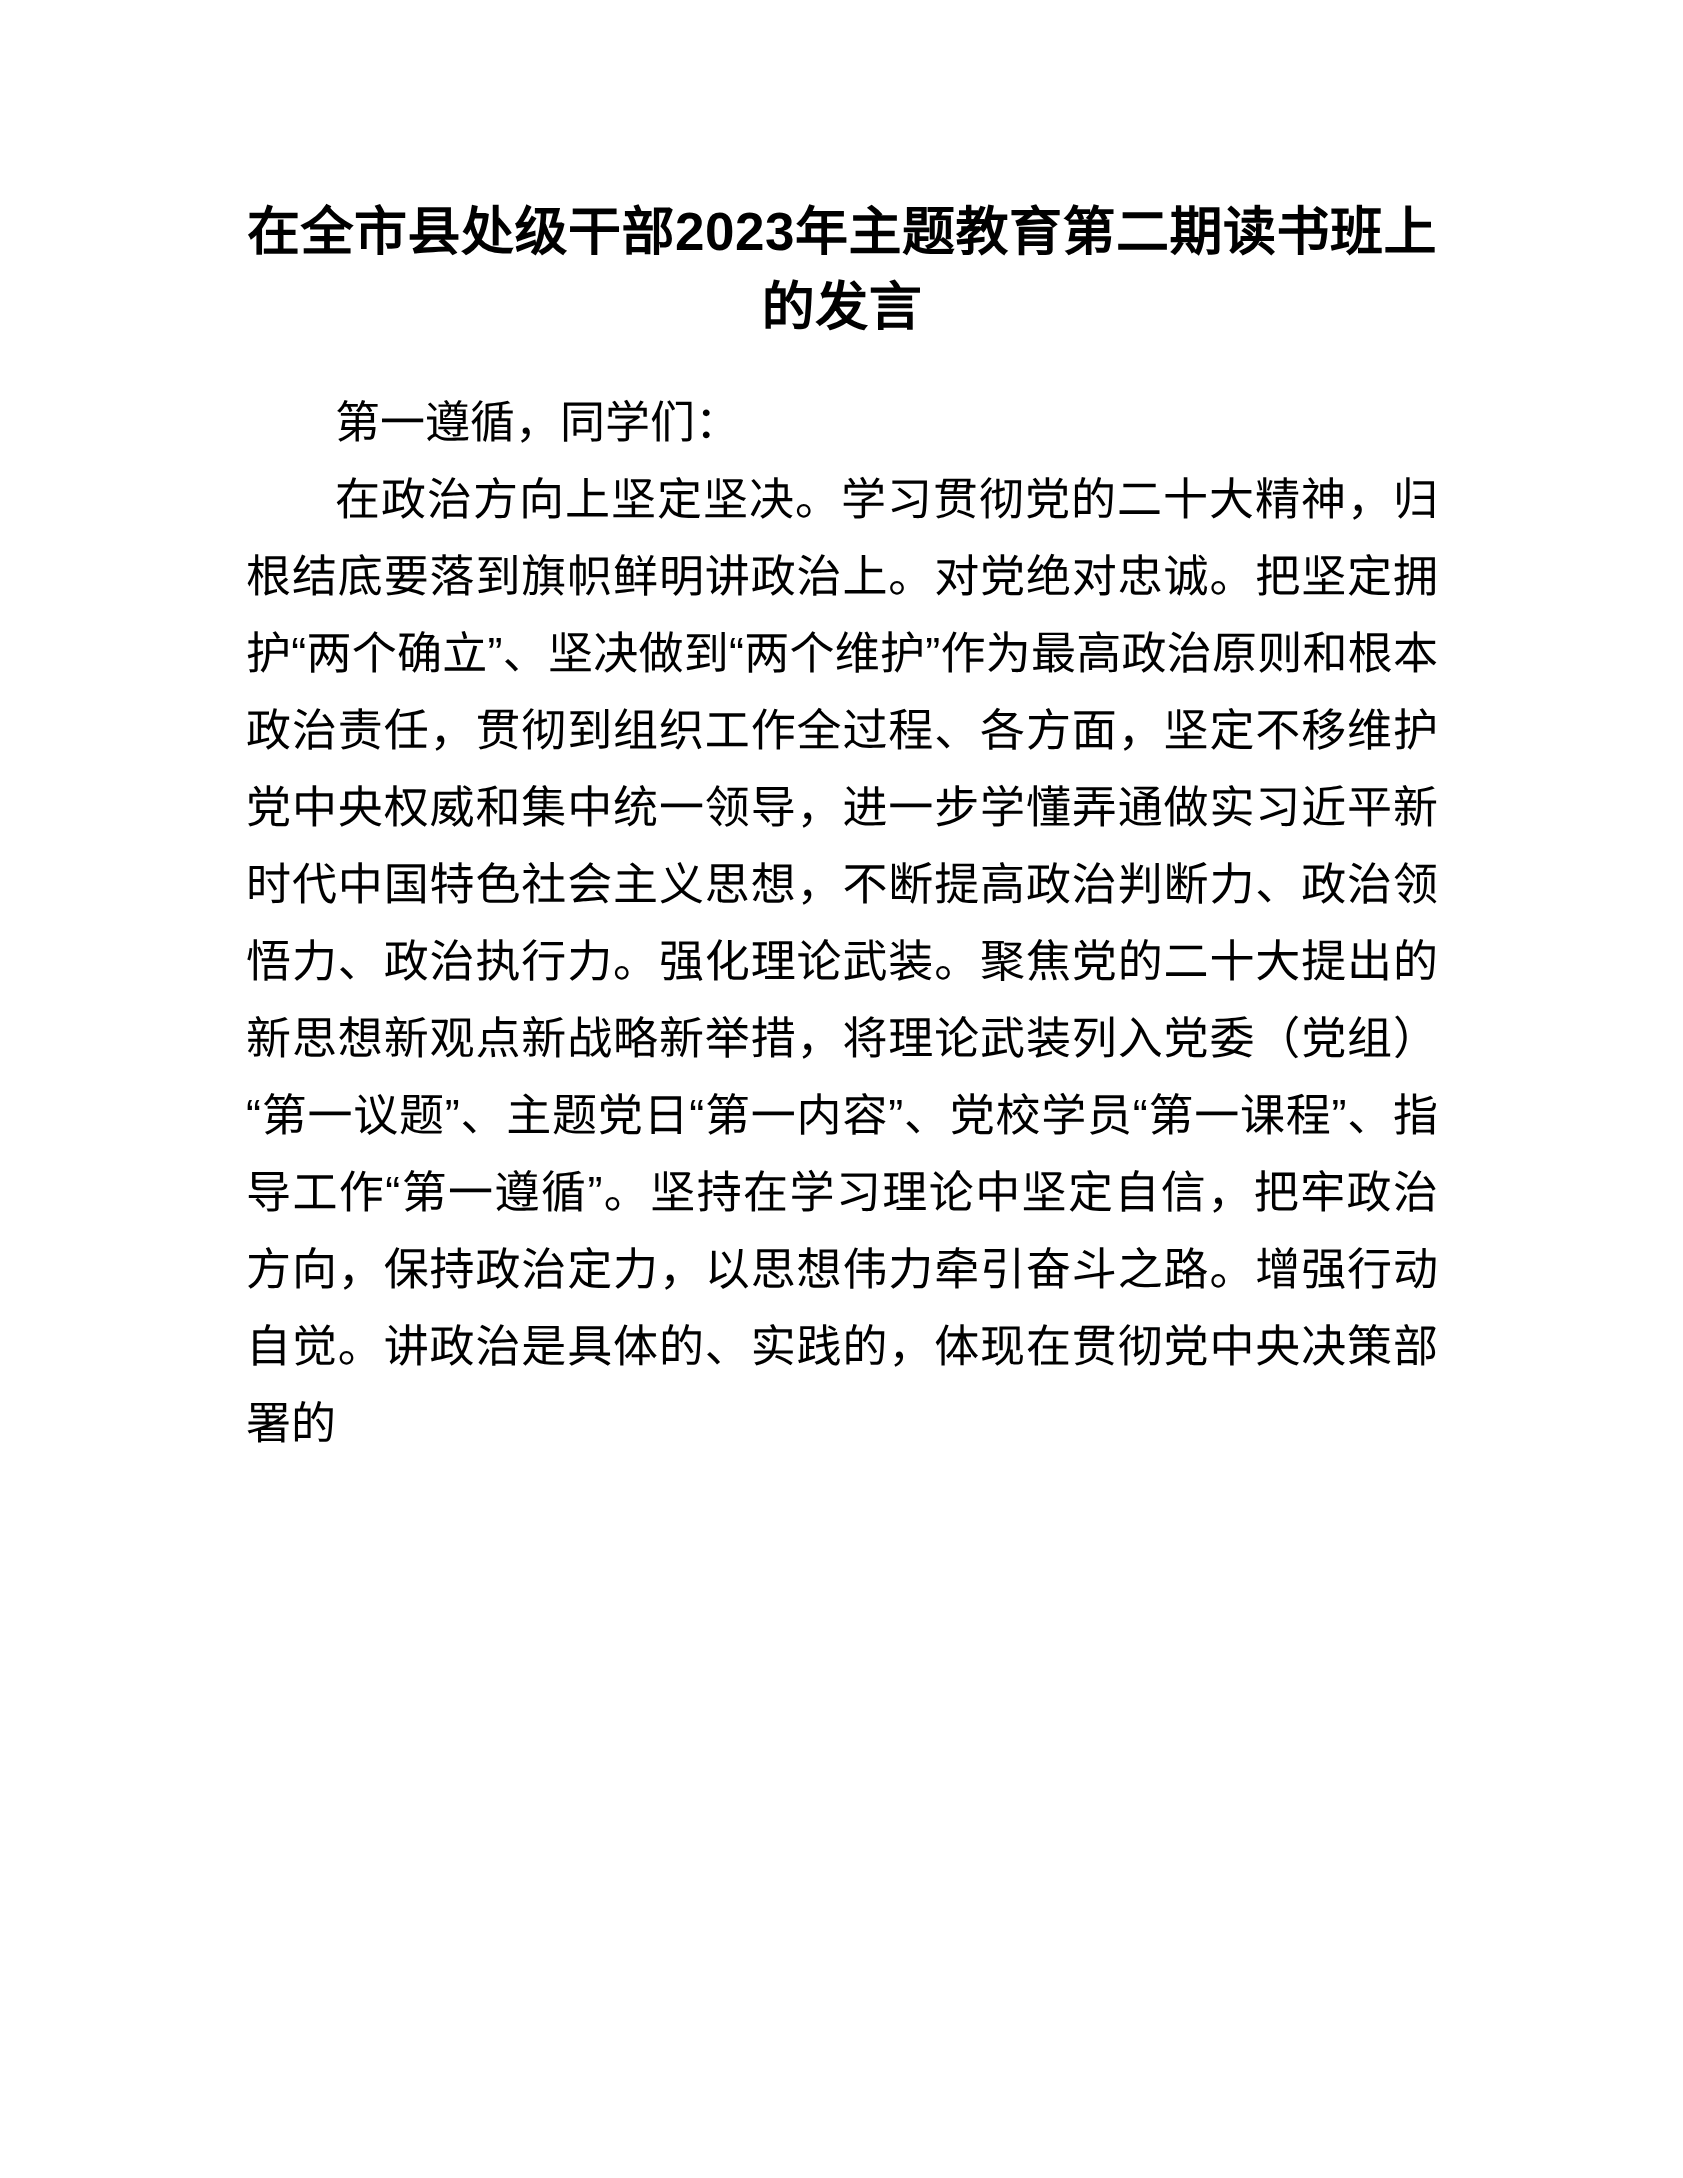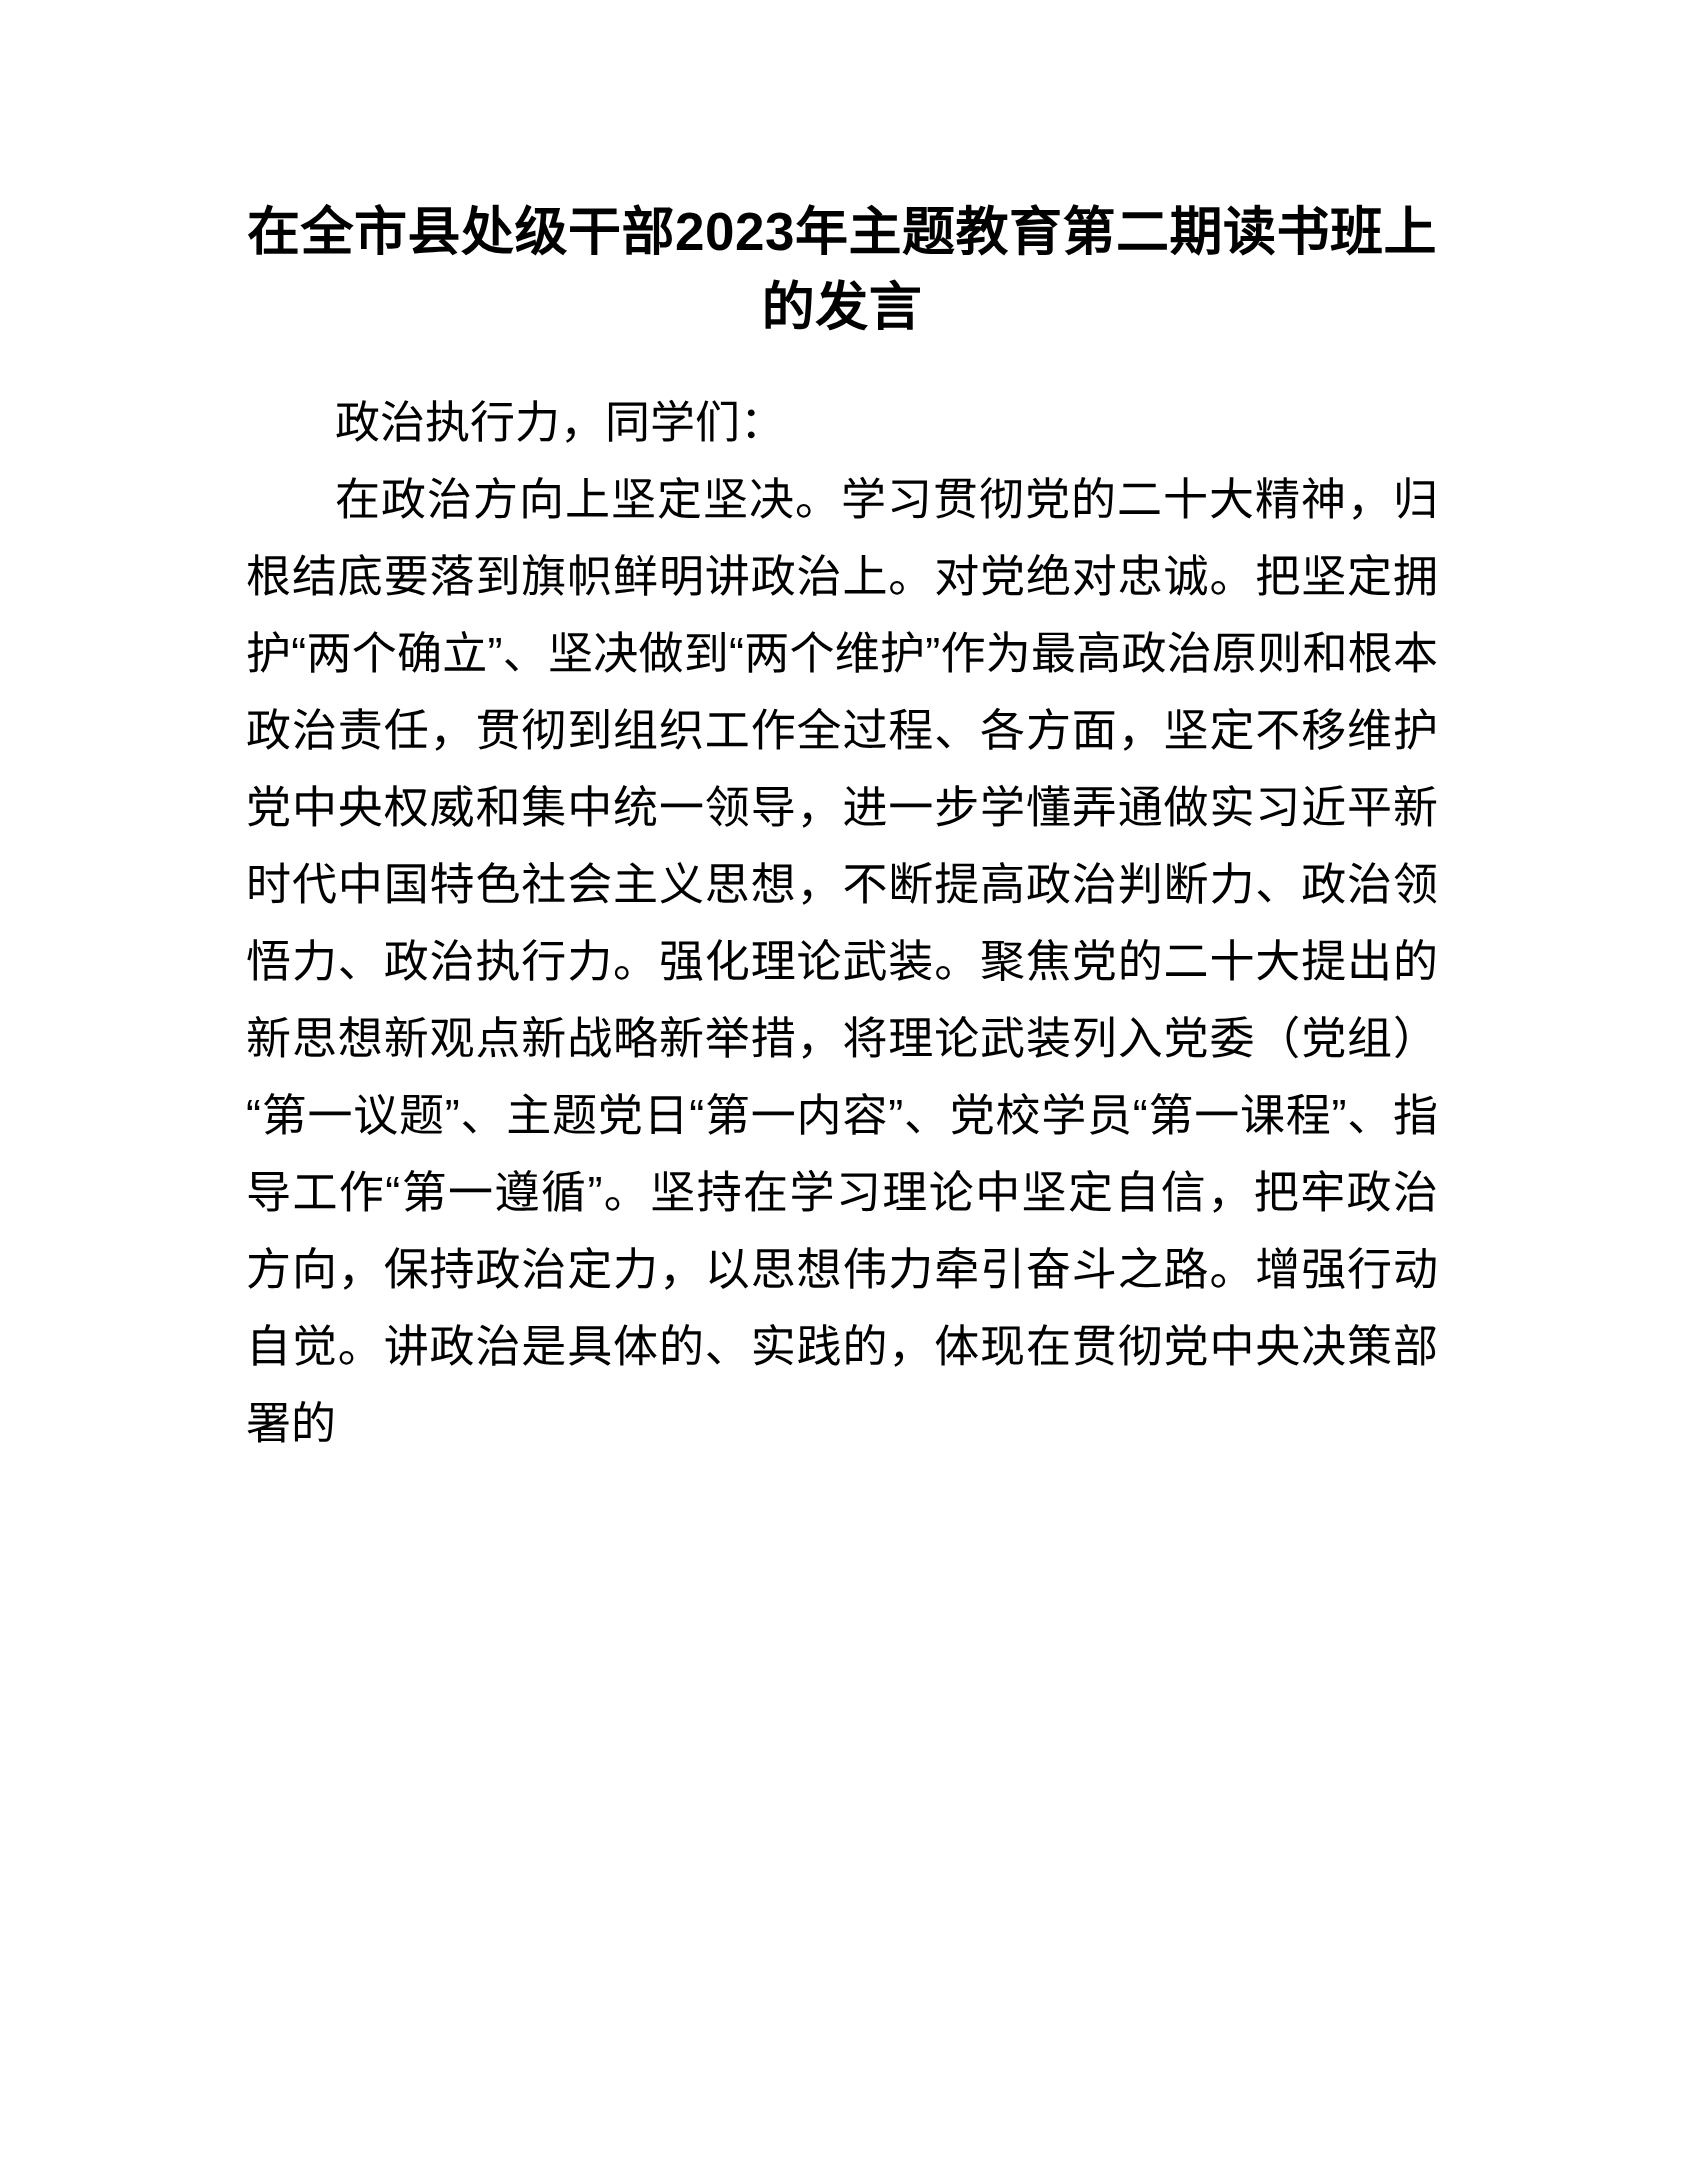--- a/index.html
+++ b/index.html
@@ -78,21 +78,21 @@
 </head>
 <body>
 
 <div class="page">
   <div class="content">
 
     <h1 class="doc-title">在全市县处级干部2023年主题教育第二期读书班上的发言</h1>
 
     <div class="body-block">
 
-      <p class="para salutation">政治执行力，同学们：</p>
+      <p class="para salutation">第一遵循，同学们：</p>
 
 
       <p class="para">在政治方向上坚定坚决。学习贯彻党的二十大精神，归根结底要落到旗帜鲜明讲政治上。对党绝对忠诚。把坚定拥护“两个确立”、坚决做到“两个维护”作为最高政治原则和根本政治责任，贯彻到组织工作全过程、各方面，坚定不移维护党中央权威和集中统一领导，进一步学懂弄通做实习近平新时代中国特色社会主义思想，不断提高政治判断力、政治领悟力、政治执行力。强化理论武装。聚焦党的二十大提出的新思想新观点新战略新举措，将理论武装列入党委（党组）“第一议题”、主题党日“第一内容”、党校学员“第一课程”、指导工作“第一遵循”。坚持在学习理论中坚定自信，把牢政治方向，保持政治定力，以思想伟力牵引奋斗之路。增强行动自觉。讲政治是具体的、实践的，体现在贯彻党中央决策部署的</p>
 
     </div>
 
   </div>
 </div>
 
 

